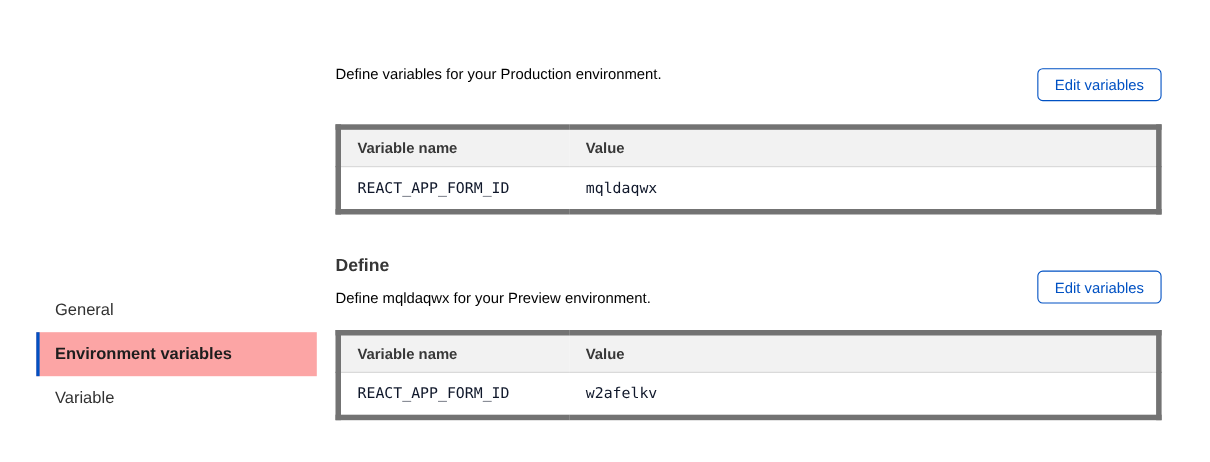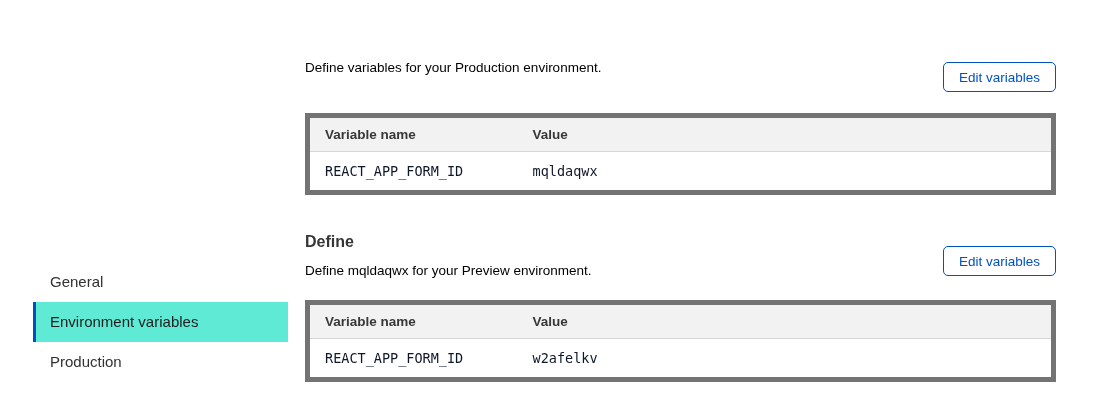--- a/index.html
+++ b/index.html
@@ -22,23 +22,23 @@
     height: 40px;
     line-height: 40px;
     padding-left: 14px;
     border-left: 3px solid transparent;
     font-size: 15px;
     color: #313131;
     cursor: pointer;
     white-space: nowrap;
   }
   .nav-item.active {
-    background: #5eead4;
+    background: #fca5a5;
     border-left-color: #0051c3;
-    font-weight: 400;
+    font-weight: 700;
     color: #1d1d1d;
   }
 
   
   .content {
     flex: 1;
     margin-left: 17px;
     margin-right: 44px;
     padding-top: 48px;
   }
@@ -103,21 +103,21 @@
   }
 </style>
 </head>
 <body>
 
 <div class="page">
 
   <nav class="sidebar">
     <div class="nav-item">General</div>
     <div class="nav-item active">Environment variables</div>
-    <div class="nav-item">Production</div>
+    <div class="nav-item">Variable</div>
   </nav>
 
   <main class="content">
 
     <section class="env-section">
       <div class="section-head">
         <div>
           <p class="section-desc">Define variables for your Production environment.</p>
         </div>
         <button class="edit-btn">Edit variables</button>

